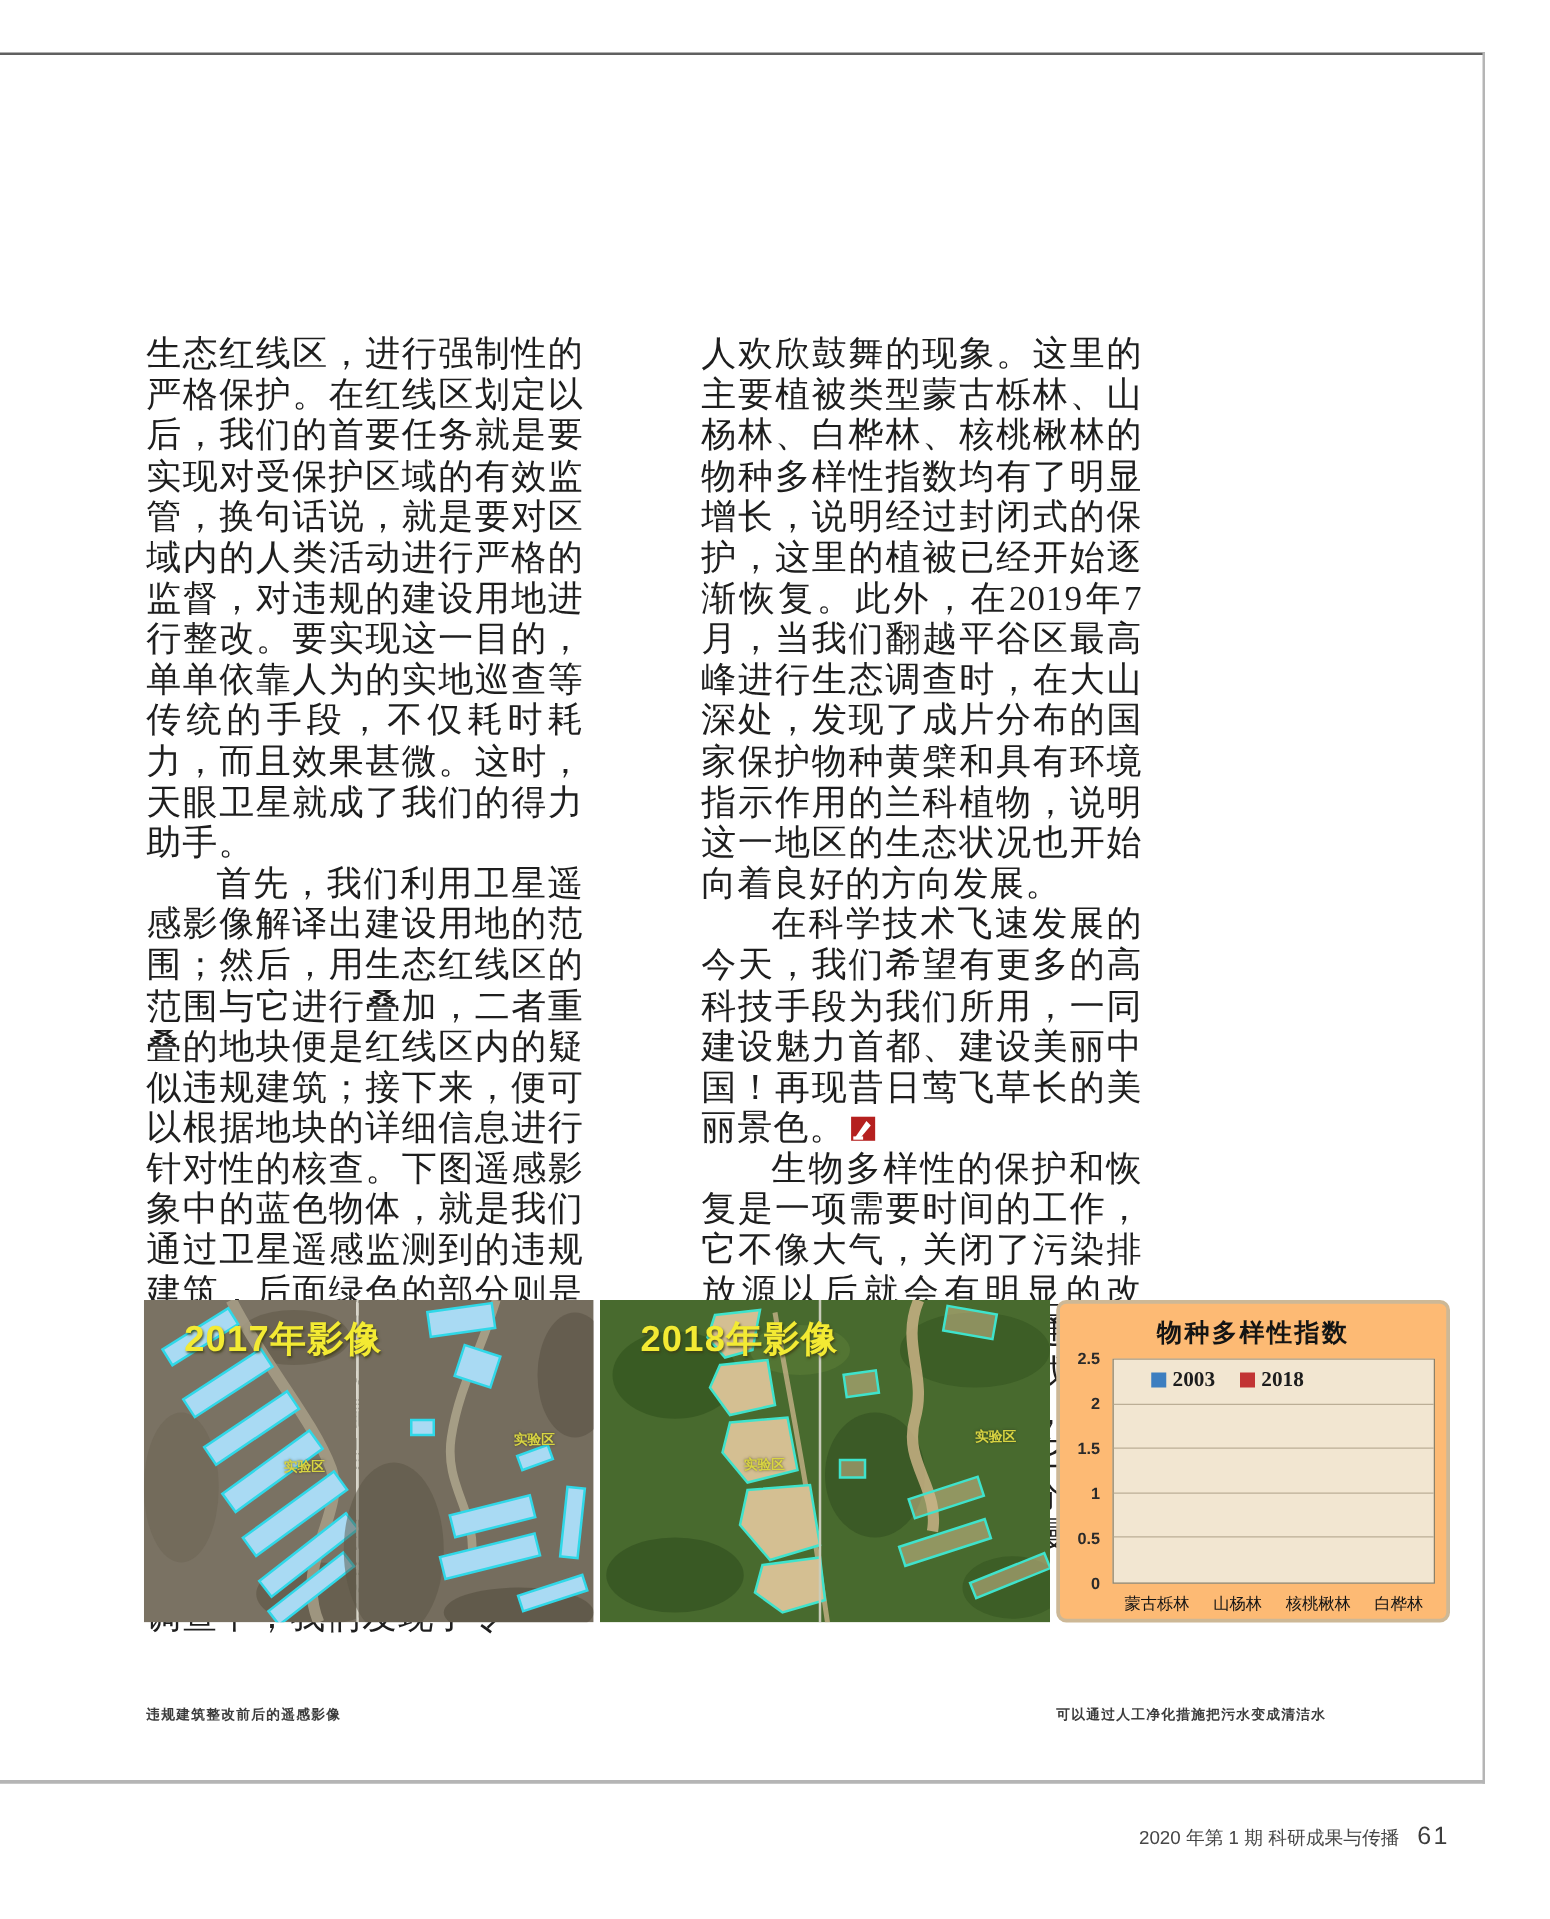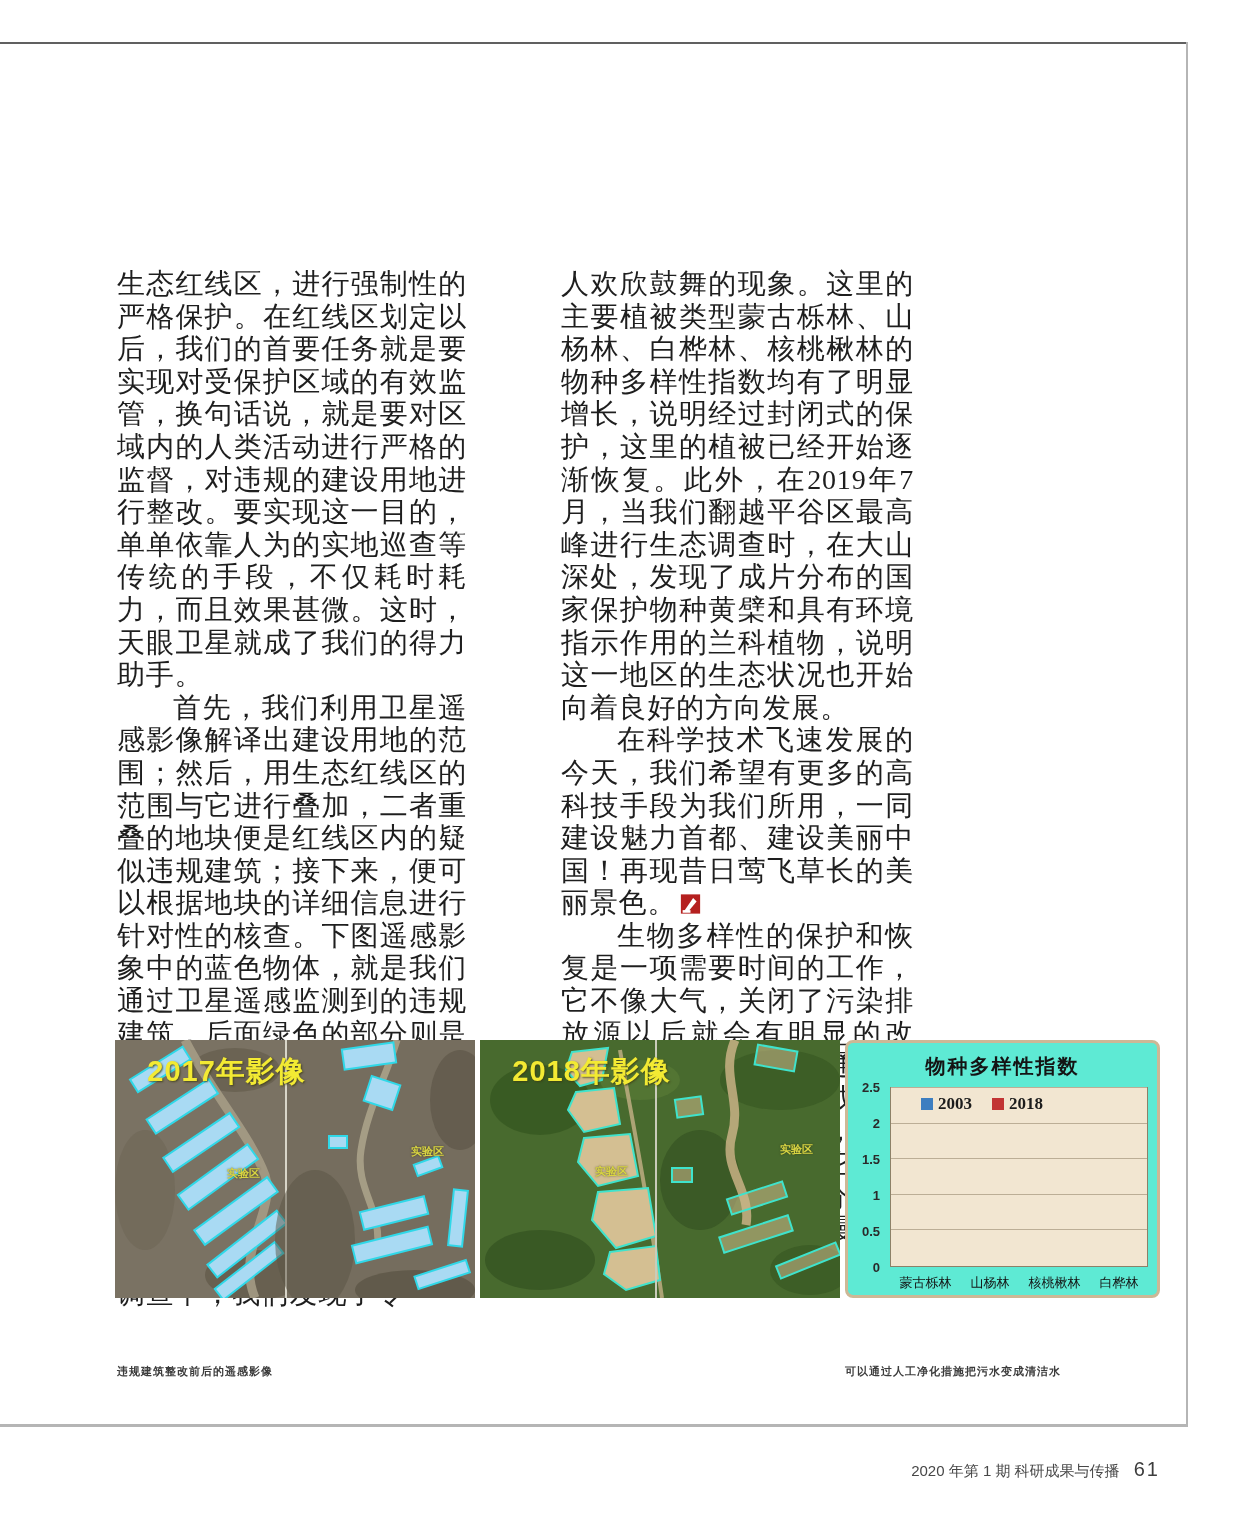--- a/index.html
+++ b/index.html
@@ -41,21 +41,21 @@
   }
   .zone-label {
     position:absolute; font-family:"Liberation Sans", sans-serif;
     font-size:11px; font-weight:bold; color:#d8d442;
     text-shadow:0 0 2px rgba(40,40,20,.7); white-space:nowrap;
   }
 
   
   .chart {
     position:absolute; left:845px; top:1040px; width:315px; height:258px;
-    background:#5eead4; border:3px solid #cdb896; border-radius:8px;
+    background:#fdba74; border:3px solid #cdb896; border-radius:8px;
     font-family:"Liberation Sans", sans-serif;
   }
   .chart-title {
     position:absolute; top:10px; left:0; width:100%; text-align:center;
     font-size:20px; font-weight:bold; color:#141414; letter-spacing:2px;
   }
   .chart-plot {
     position:absolute; left:42px; top:44px; width:258px; height:180px;
     background:#f2e6d1; border:1px solid #8d8168;
     display:flex; align-items:flex-end; justify-content:space-around;

